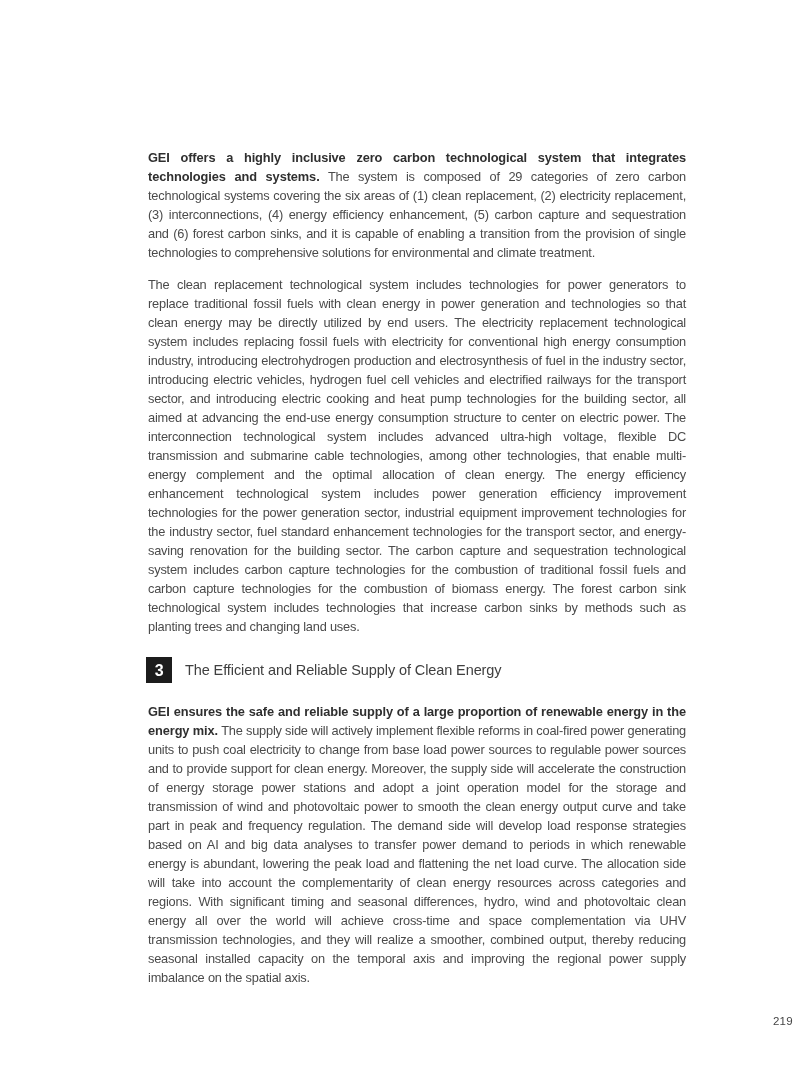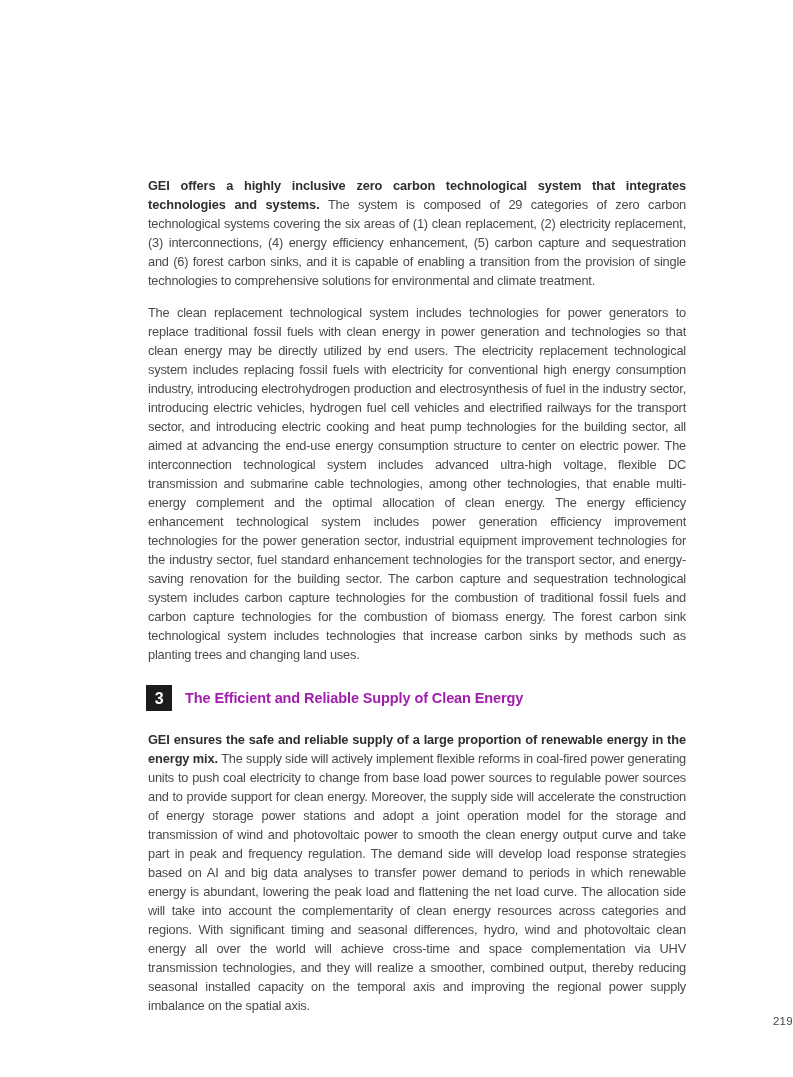--- a/index.html
+++ b/index.html
@@ -22,21 +22,20 @@
   .content {
     position: absolute;
     left: 148px;
     top: 148px;
     width: 538px;
     color: #4a4a4a;
     font-size: 12.8px;
     line-height: 19px;
     letter-spacing: -0.2px;
     text-align: justify;
-    margin-top: 28px;
   }
   .para {
     margin: 0 0 13px 0;
   }
   .para b, .para .lead {
     font-weight: bold;
     color: #2f2f2f;
     letter-spacing: -0.1px;
   }
   .section-heading {
@@ -53,22 +52,22 @@
     height: 26px;
     background: #1c1c1c;
     color: #ffffff;
     font-size: 16px;
     font-weight: bold;
     flex: 0 0 auto;
   }
   .heading-text {
     margin-left: 13px;
     font-size: 14.5px;
-    font-weight: bold;
-    color: #a21caf;
+    font-weight: normal;
+    color: #404040;
     letter-spacing: -0.1px;
   }
   .page-number {
     position: absolute;
     left: 737px;
     top: 1015px;
     font-size: 11.5px;
     color: #454545;
     letter-spacing: 0.2px;
     margin-left: 36px;

